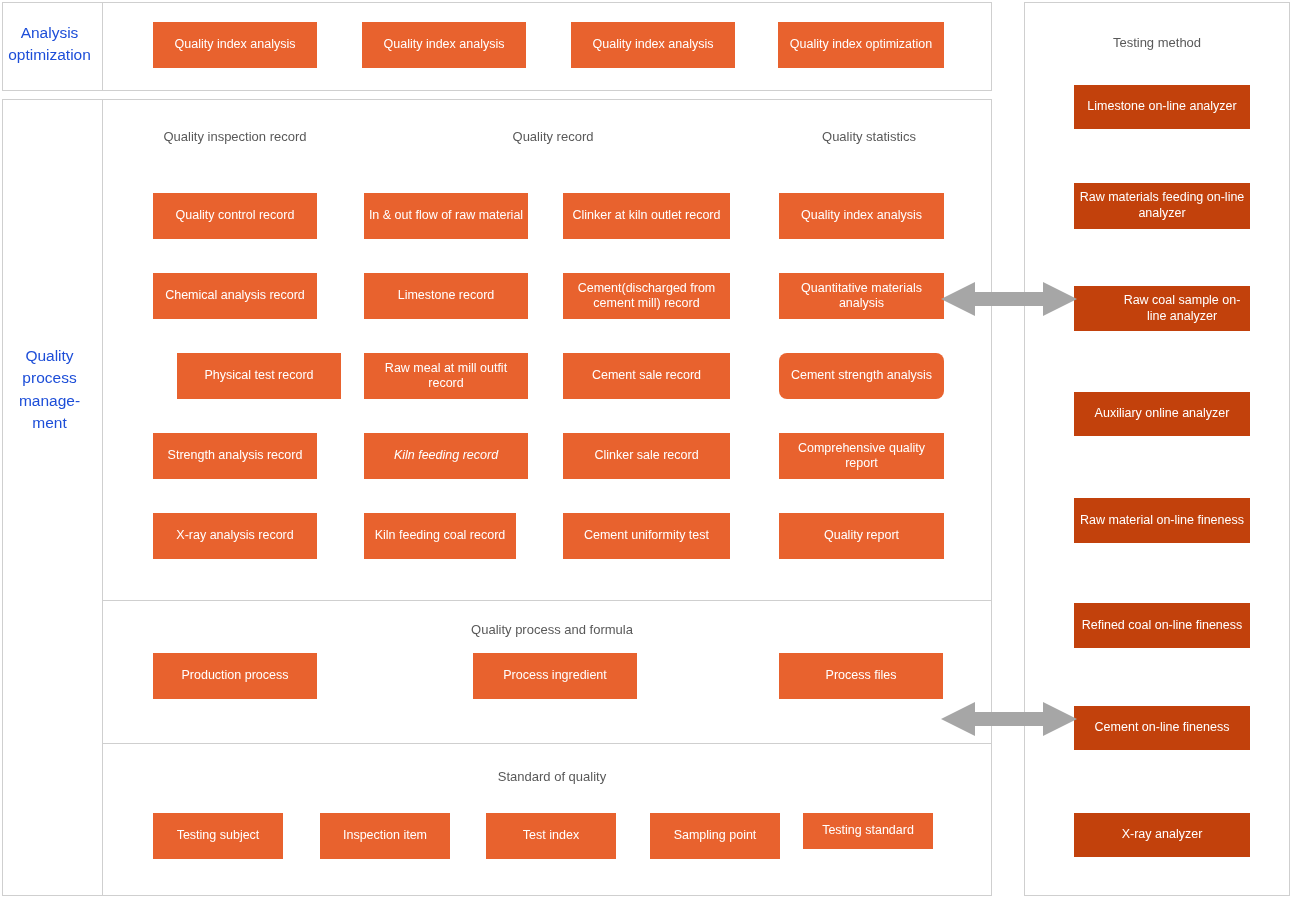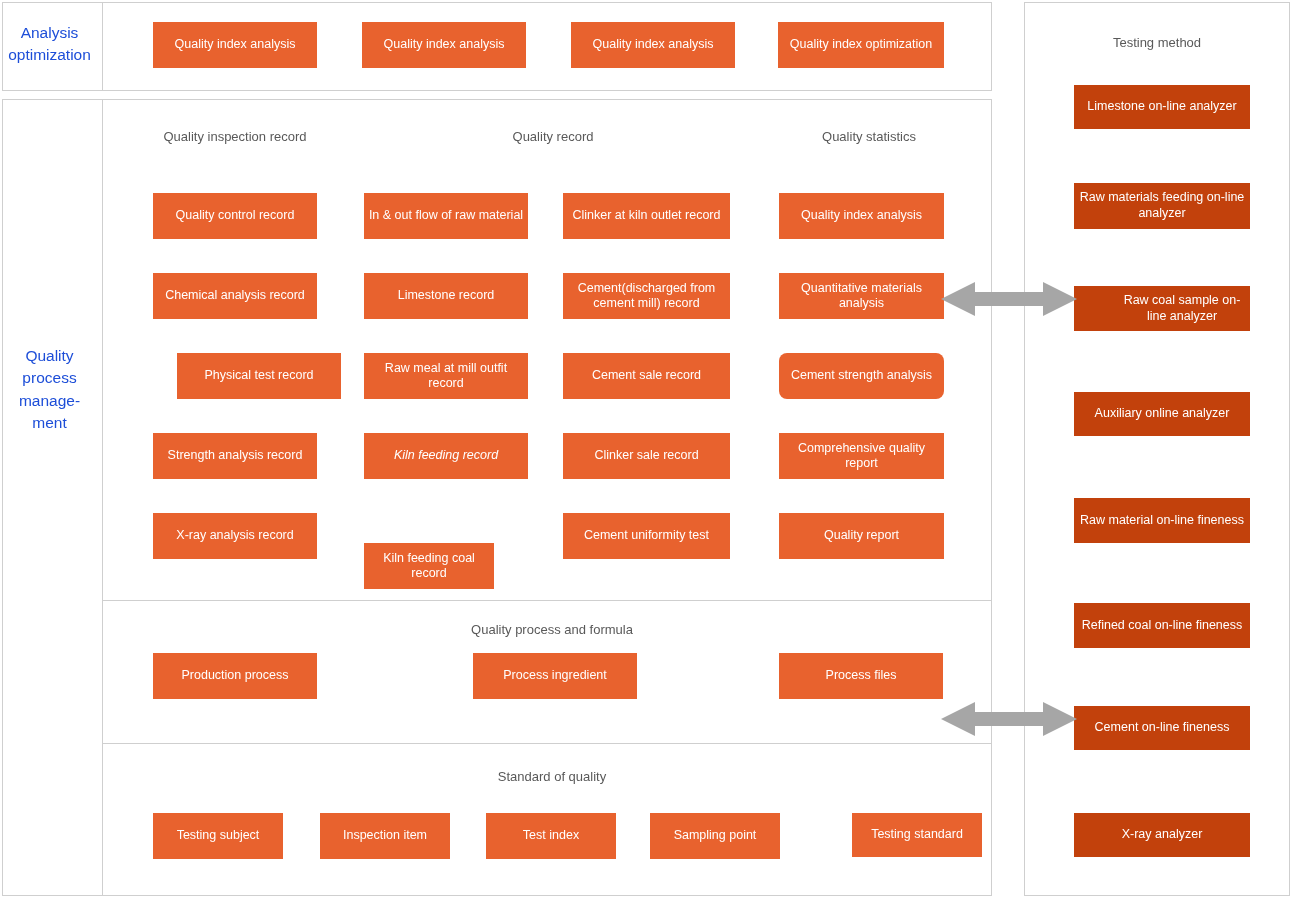--- a/index.html
+++ b/index.html
@@ -178,21 +178,21 @@
   </div>
   <div class="obox" style="left:364px; top:273px; width:164px; height:46px;">
     <span>Limestone record</span>
   </div>
   <div class="obox" style="left:364px; top:353px; width:164px; height:46px;">
     <span>Raw meal at mill outfit record</span>
   </div>
   <div class="obox" style="left:364px; top:433px; width:164px; height:46px;font-style:italic;">
     <span>Kiln feeding record</span>
   </div>
-  <div class="obox" style="left:364px; top:543px; width:130px; height:46px;">
+  <div class="obox" style="left:364px; top:513px; width:152px; height:46px;">
     <span>Kiln feeding coal record</span>
   </div>
 
   <div class="obox" style="left:563px; top:193px; width:167px; height:46px;">
     <span>Clinker at kiln outlet record</span>
   </div>
   <div class="obox" style="left:563px; top:273px; width:167px; height:46px;">
     <span>Cement(discharged from cement mill) record</span>
   </div>
   <div class="obox" style="left:563px; top:353px; width:167px; height:46px;">
@@ -244,21 +244,21 @@
   </div>
   <div class="obox" style="left:320px; top:813px; width:130px; height:46px;">
     <span>Inspection item</span>
   </div>
   <div class="obox" style="left:486px; top:813px; width:130px; height:46px;">
     <span>Test index</span>
   </div>
   <div class="obox" style="left:650px; top:813px; width:130px; height:46px;">
     <span>Sampling point</span>
   </div>
-  <div class="obox" style="left:852px; top:813px; width:130px; height:44px;">
+  <div class="obox" style="left:803px; top:813px; width:130px; height:36px;">
     <span>Testing standard</span>
   </div>
 
   <div class="panel" id="panel-testing"></div>
 
   <div class="section-title" style="left:1082px; top:35px; width:150px;">
     <span>Testing method</span>
   </div>
 
   <div class="gbox" style="left:1074px; top:85px; width:176px; height:44px;">

